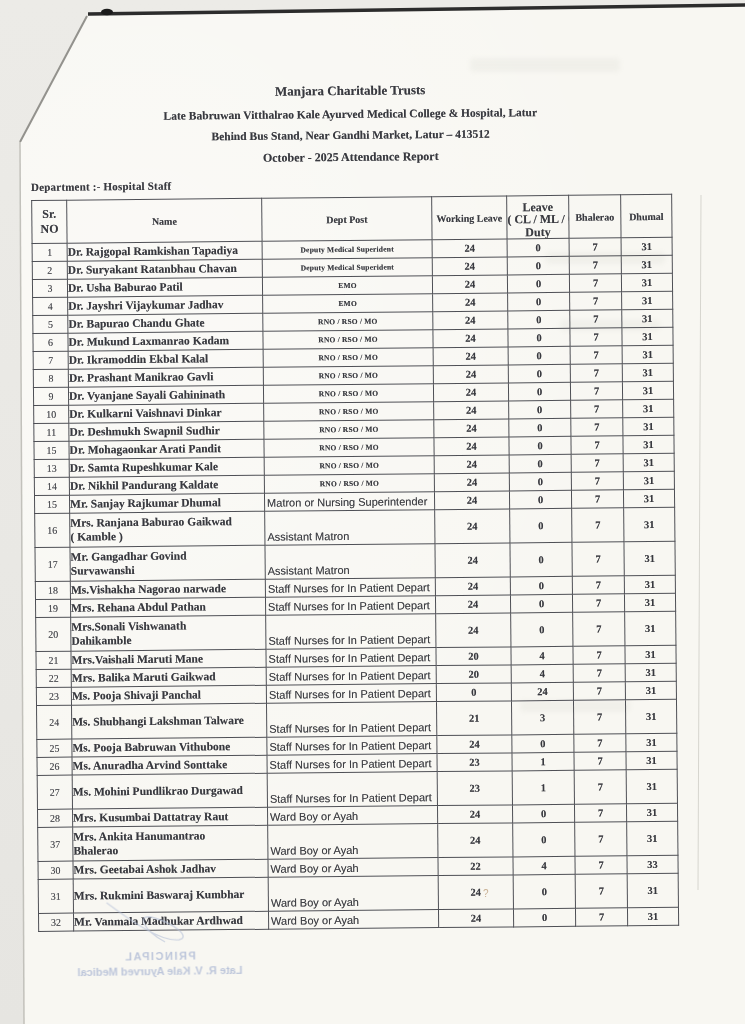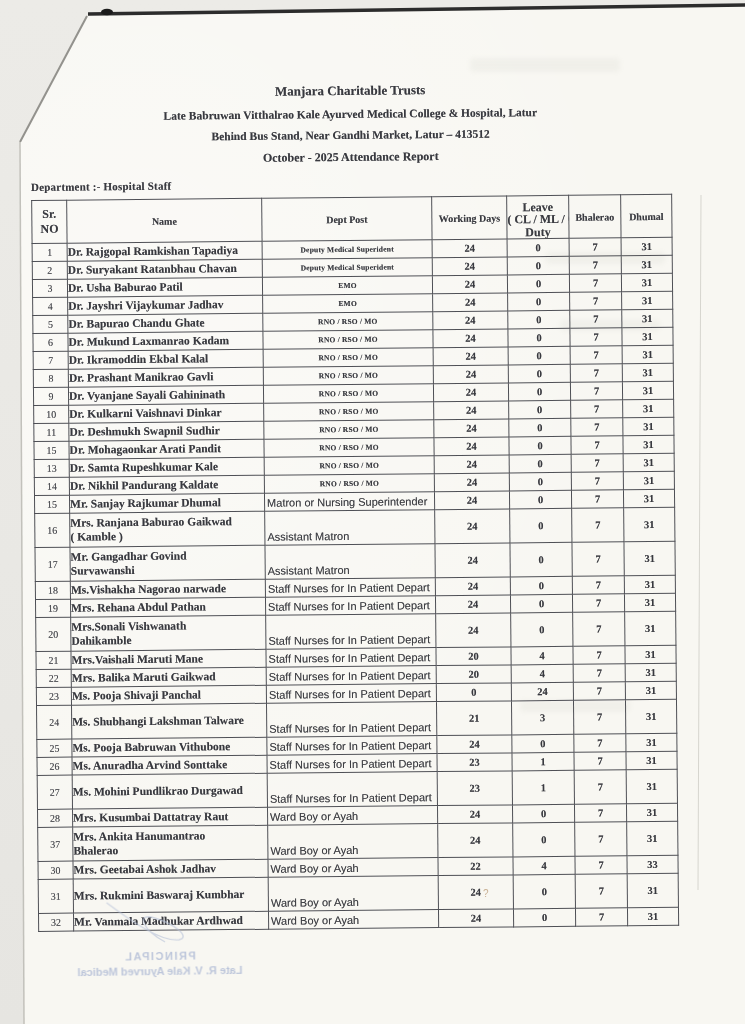--- a/index.html
+++ b/index.html
@@ -96,21 +96,21 @@
         <col style="width:75px">
           <col style="width:62px">
           <col style="width:52px">
           <col style="width:51px">
       </colgroup>
       <thead>
         <tr>
           <th class="th-sr">Sr. NO</th>
           <th>Name</th>
           <th>Dept Post</th>
-          <th>Working Days</th>
+          <th>Working Leave</th>
           <th class="th-leave">
             <div>Leave</div>
             <div>( CL / ML / On</div>
             <div>Duty</div>
           </th>
           <th>Bhalerao</th>
           <th>Dhumal</th>
         </tr>
       </thead>
       <tbody>

